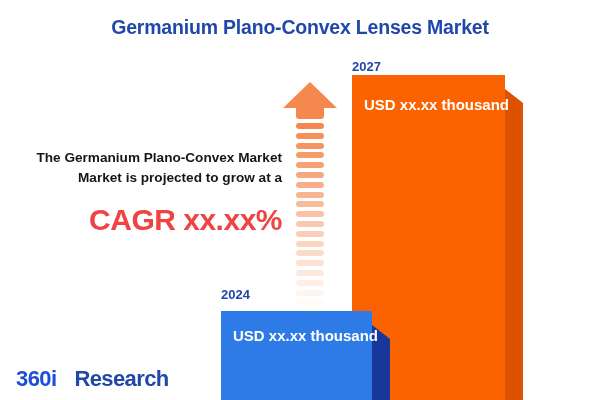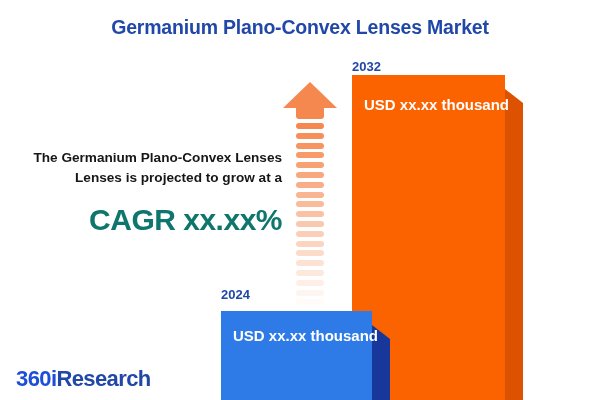--- a/index.html
+++ b/index.html
@@ -48,21 +48,21 @@
     line-height: 20px;
   }
   #cagr {
     position: absolute;
     left: 20px;
     top: 203px;
     width: 262px;
     text-align: right;
     font-size: 30px;
     font-weight: bold;
-    color: #0f766e;
+    color: #ef4444;
     letter-spacing: -0.5px;
     white-space: nowrap;
   }
 
   
   #arrow {
     position: absolute;
     left: 283px;
     top: 82px;
     width: 54px;
@@ -157,30 +157,30 @@
   
   #logo {
     position: absolute;
     left: 16px;
     top: 366px;
     font-size: 22px;
     font-weight: bold;
     letter-spacing: -0.6px;
   }
   .logo-a { color: #1d4ed8; }
-  .logo-b { color: #2147A8; }
+  .logo-b { color: #2147A8; margin-left: 18px; }
 </style>
 </head>
 <body>
 
 <div id="canvas">
 
   <div id="title">Germanium Plano-Convex Lenses Market</div>
 
-  <div id="statement">The Germanium Plano-Convex Lenses Lenses is projected to grow at a</div>
+  <div id="statement">The Germanium Plano-Convex Market Market is projected to grow at a</div>
   <div id="cagr">CAGR xx.xx%</div>
 
   <div id="arrow">
     <div id="arrow-head"></div>
     <div id="arrow-neck"></div>
   <div class="arrow-stripe" style="top: 41px; background: rgb(245, 136, 79);"></div>
       <div class="arrow-stripe" style="top: 50.8px; background: rgba(245, 136, 79, 0.945);"></div>
       <div class="arrow-stripe" style="top: 60.6px; background: rgba(245, 136, 79, 0.894);"></div>
       <div class="arrow-stripe" style="top: 70.4px; background: rgba(245, 136, 79, 0.84);"></div>
       <div class="arrow-stripe" style="top: 80.2px; background: rgba(245, 136, 79, 0.784);"></div>
@@ -194,21 +194,21 @@
       <div class="arrow-stripe" style="top: 158.6px; background: rgba(245, 136, 79, 0.357);"></div>
       <div class="arrow-stripe" style="top: 168.4px; background: rgba(245, 136, 79, 0.3);"></div>
       <div class="arrow-stripe" style="top: 178.2px; background: rgba(245, 136, 79, 0.247);"></div>
       <div class="arrow-stripe" style="top: 188px; background: rgba(245, 136, 79, 0.196);"></div>
       <div class="arrow-stripe" style="top: 197.8px; background: rgba(245, 136, 79, 0.14);"></div>
       <div class="arrow-stripe" style="top: 207.6px; background: rgba(245, 136, 79, 0.086);"></div>
       <div class="arrow-stripe" style="top: 217.4px; background: rgba(245, 136, 79, 0.035);"></div>
       <div class="arrow-stripe" style="top: 227.2px; background: rgba(245, 136, 79, 0);"></div>
     </div>
 
-  <div class="year-label" id="bar2032-year">2032</div>
+  <div class="year-label" id="bar2032-year">2027</div>
   <div class="bar-side" id="bar2032-side"></div>
   <div class="bar-front" id="bar2032-front"></div>
   <div class="bar-label" id="bar2032-label">USD xx.xx thousand</div>
 
   <div class="year-label" id="bar2024-year">2024</div>
   <div class="bar-side" id="bar2024-side"></div>
   <div class="bar-front" id="bar2024-front"></div>
   <div class="bar-label" id="bar2024-label">USD xx.xx thousand</div>
 
   <div id="logo"><span class="logo-a">360i</span><span class="logo-b">Research</span></div>

